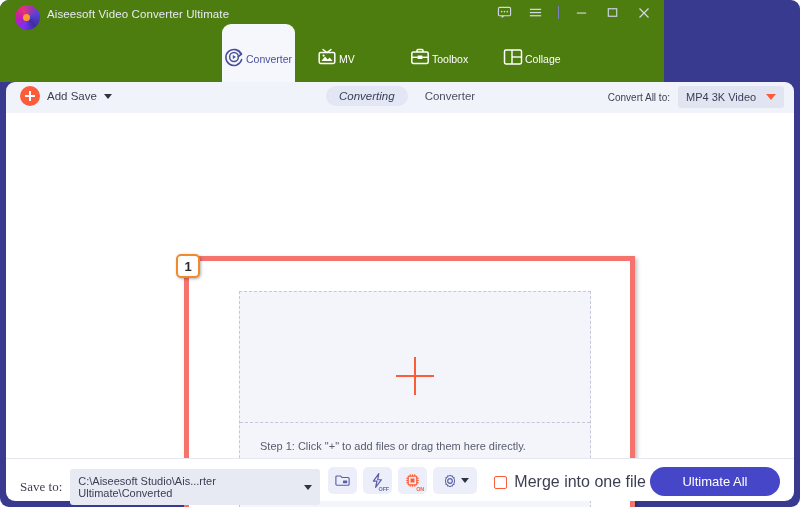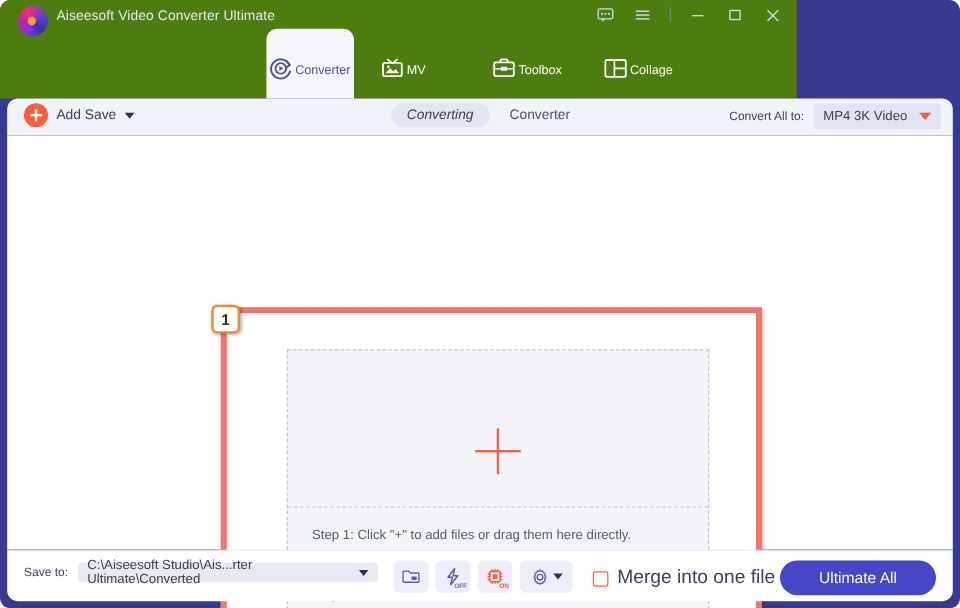--- a/index.html
+++ b/index.html
@@ -195,23 +195,23 @@
     position: absolute; left: 6px; top: 458px;
     width: 788px; height: 43px;
     background: #ffffff;
     border-top: 1px solid #e4e7ef;
     border-radius: 0 0 9px 9px;
   }
   .saveto {
     position: absolute; left: 14px; top: 10px;
     display: flex; align-items: center; gap: 8px;
   }
-  .saveto .lbl { font-size: 10px; color: #3c3f52; }
+  .saveto .lbl { font-size: 13px; color: #3c3f52; font-family: Liberation Serif, serif; }
   .pathbox {
-    width: 250px; height: 16px;
+    width: 250px; height: 36px;
     background: #e7eaf3; border-radius: 3px;
     display: flex; align-items: center; justify-content: space-between;
     padding: 0 8px;
     font-size: 11px; color: #3a3d55;
     cursor: pointer;
   }
 
   .ibtns {
     position: absolute; left: 322px; top: 8px;
     display: flex; align-items: center; gap: 6px;

